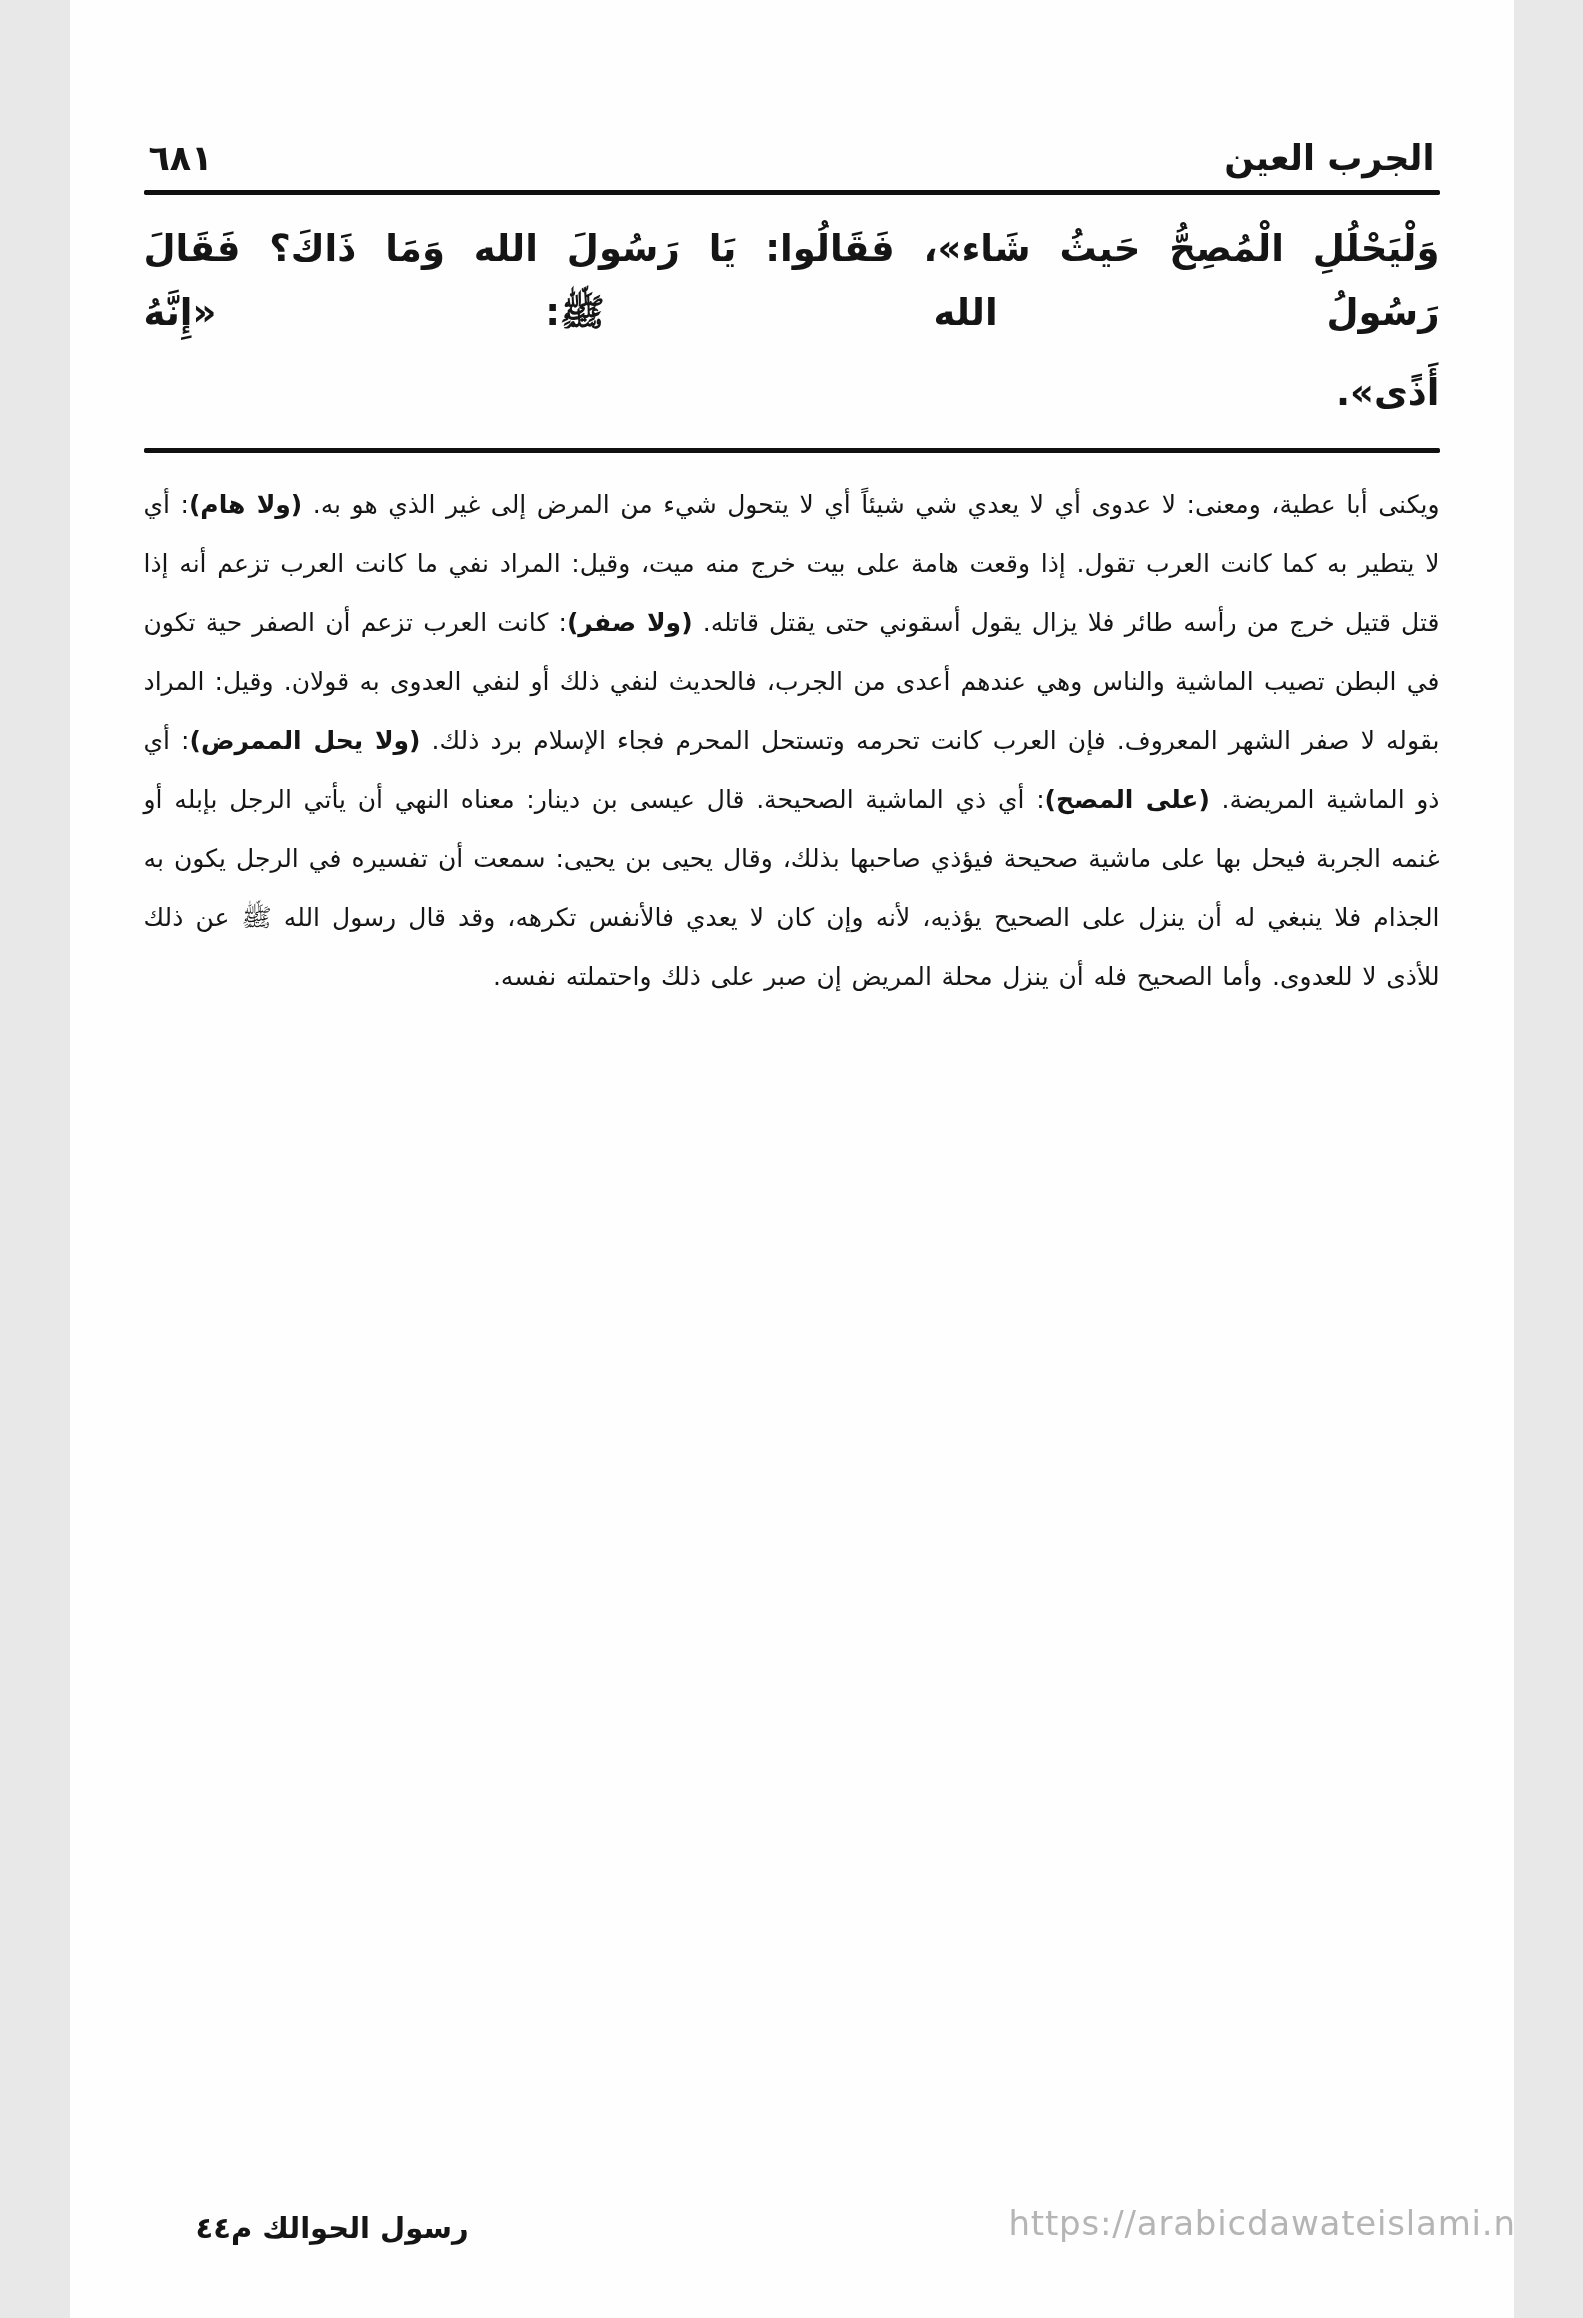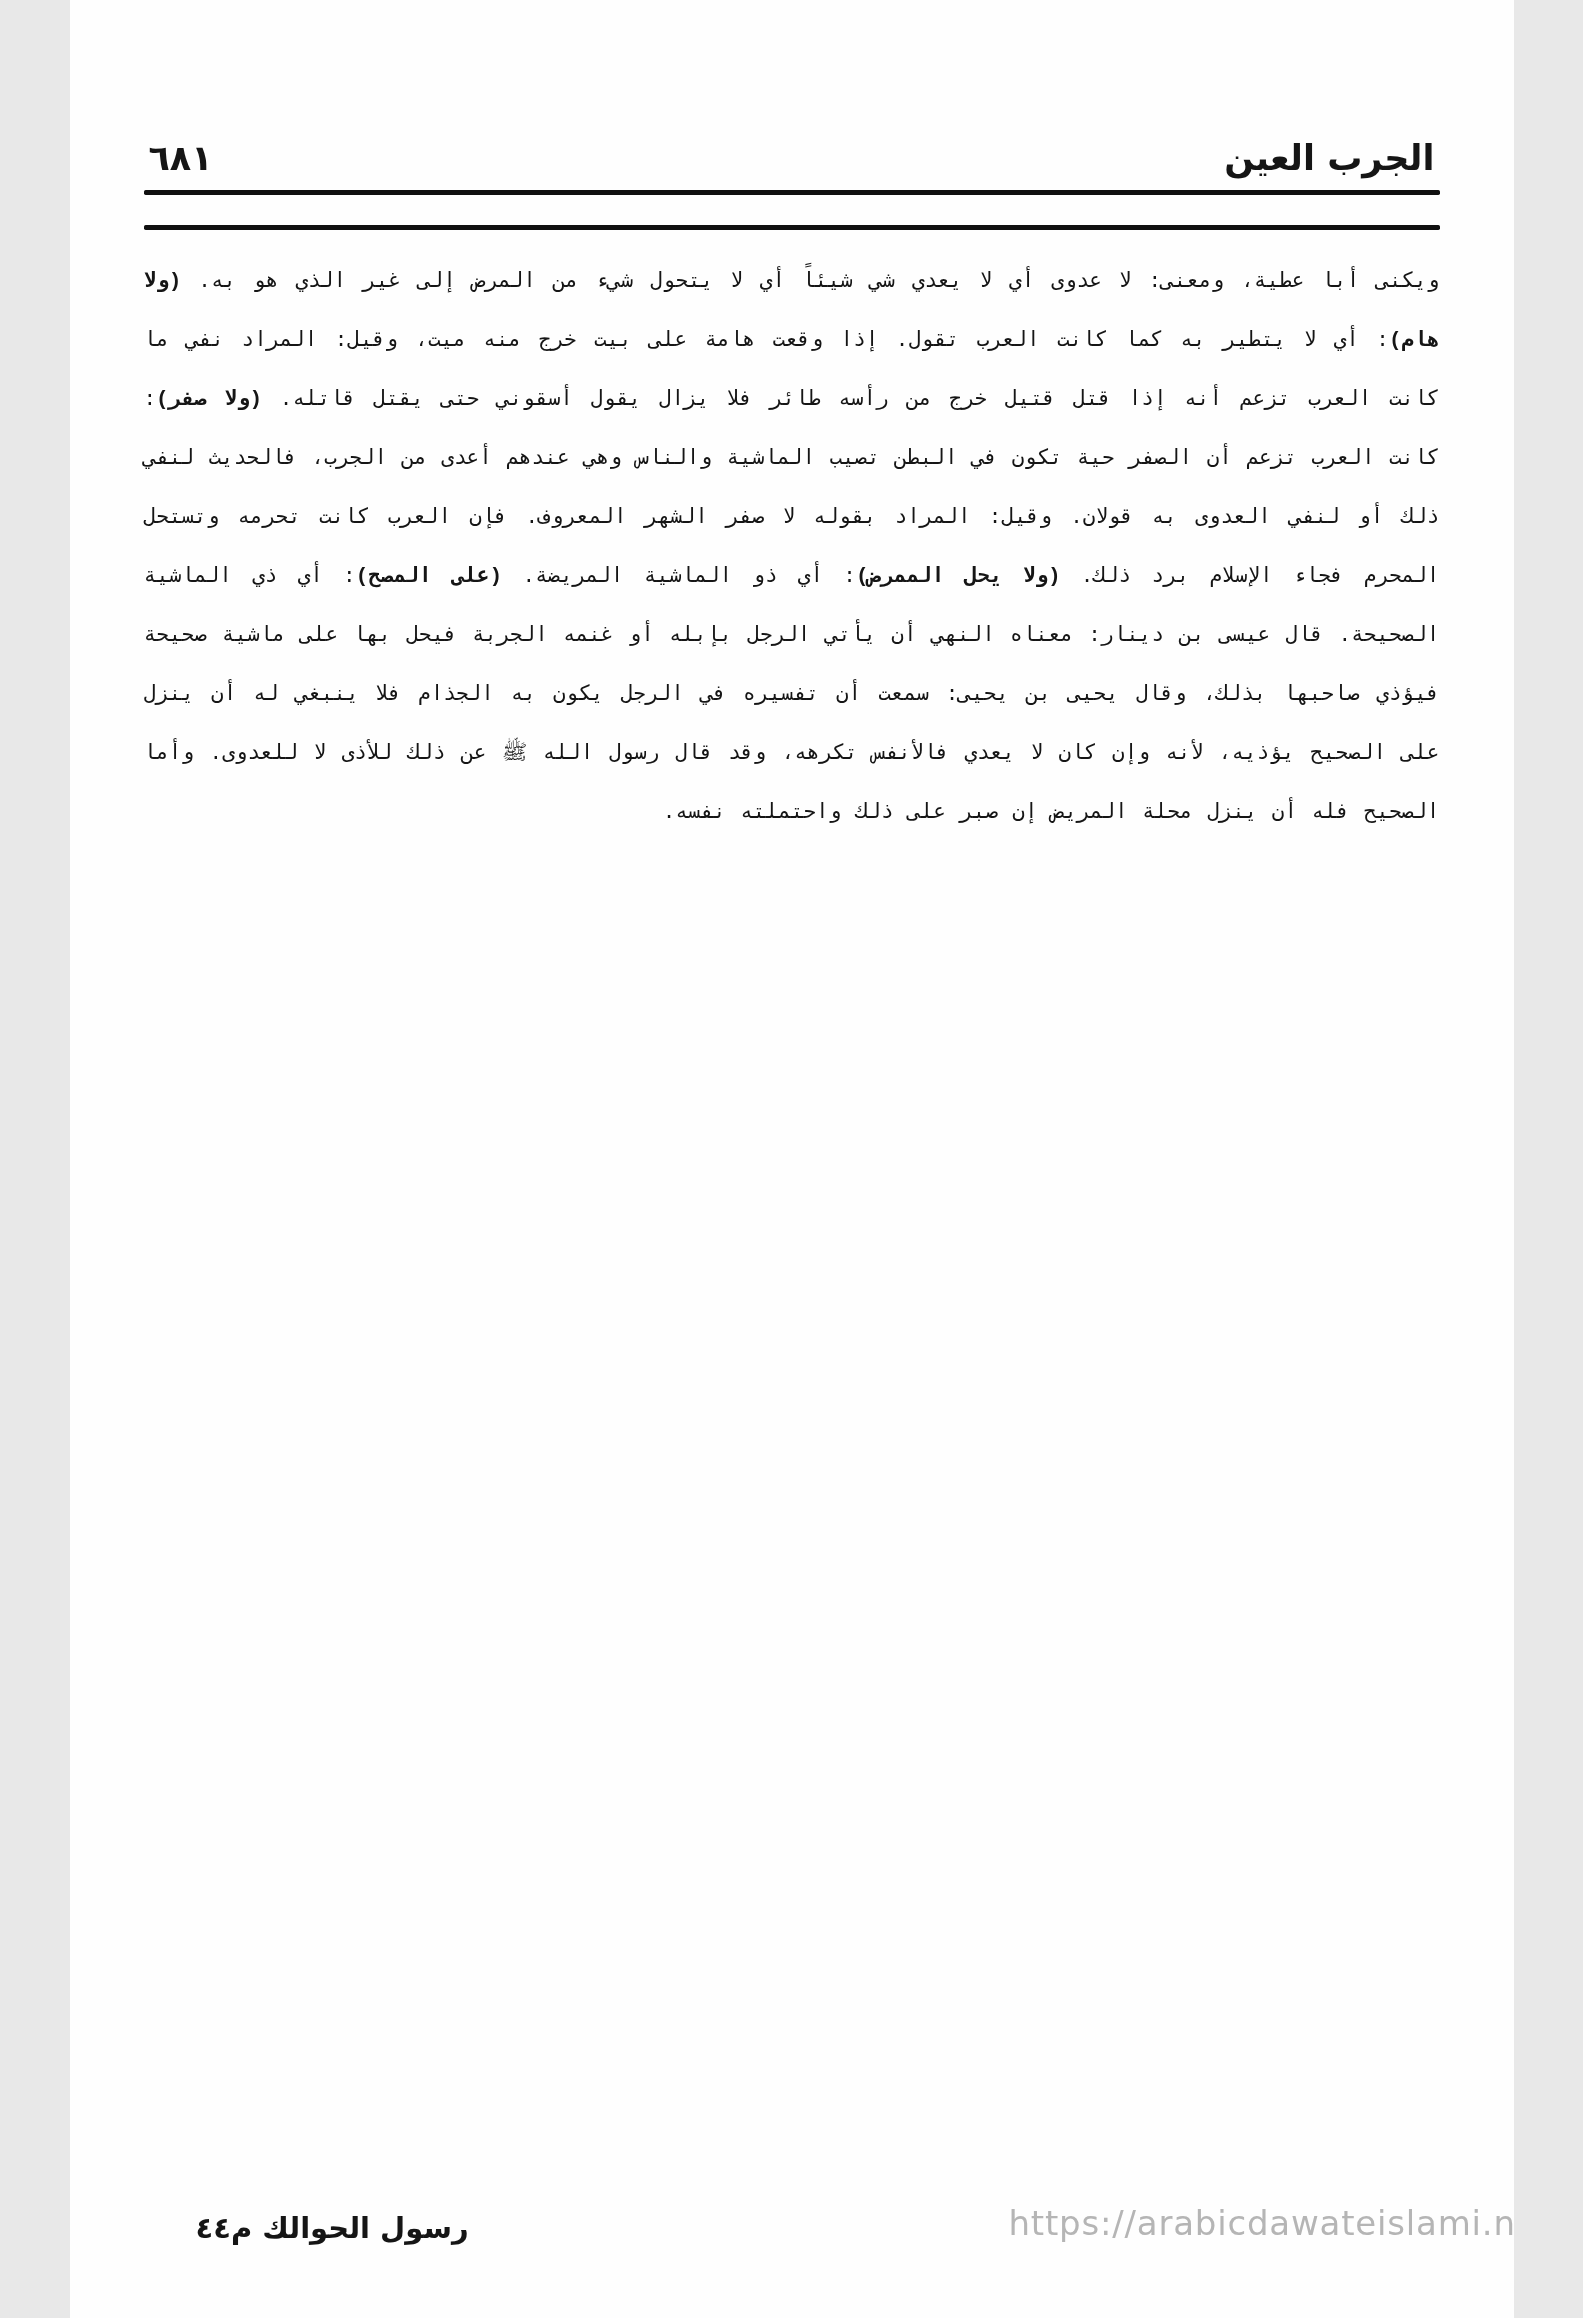--- a/index.html
+++ b/index.html
@@ -66,25 +66,24 @@
   .hadith-line2 {
     font-size: 37px;
     line-height: 50px;
     margin-top: 23.5px;
     text-align: right;
   }
 
   
   .commentary {
     margin-top: 22px;
-    font-size: 21px;
+    font-size: 25px;
     line-height: 59px;
     text-align: justify;
     word-spacing: 1.7px;
-    font-family: Liberation Mono, monospace;
   }
   .commentary .bold { font-weight: bold; }
 
   
   .volume-note {
     position: absolute;
     top: 2211px;
     left: 126px;          
     right: auto;
     font-size: 29px;
@@ -106,20 +105,24 @@
 <div class="page" style="background: rgb(254, 254, 254); color: rgb(21, 21, 21);">
   <div class="content">
 
     <div class="header">
       <span class="page-num">٦٨١</span>
       <span class="book-title">الجرب العين</span>
     </div>
 
     <div class="rule rule-top"></div>
 
+    <div class="hadith">
+      <p class="hadith-line1">وَلْيَحْلُلِ الْمُصِحُّ حَيثُ شَاء»، فَقَالُوا: يَا رَسُولَ الله وَمَا ذَاكَ؟ فَقَالَ رَسُولُ الله ﷺ: «إِنَّهُ</p>
+      <p class="hadith-line2">أَذًى».</p>
+    </div>
 
     <div class="rule rule-mid"></div>
 
     <p class="commentary"><span>ويكنى أبا عطية، ومعنى: لا عدوى أي لا يعدي شي شيئاً أي لا يتحول شيء من المرض إلى غير الذي هو به. </span><span class="bold">(ولا هام)</span><span>: أي لا يتطير به كما كانت العرب تقول. إذا وقعت هامة على بيت خرج منه ميت، وقيل: المراد نفي ما كانت العرب تزعم أنه إذا قتل قتيل خرج من رأسه طائر فلا يزال يقول أسقوني حتى يقتل قاتله. </span><span class="bold">(ولا صفر)</span><span>: كانت العرب تزعم أن الصفر حية تكون في البطن تصيب الماشية والناس وهي عندهم أعدى من الجرب، فالحديث لنفي ذلك أو لنفي العدوى به قولان. وقيل: المراد بقوله لا صفر الشهر المعروف. فإن العرب كانت تحرمه وتستحل المحرم فجاء الإسلام برد ذلك. </span><span class="bold">(ولا يحل الممرض)</span><span>: أي ذو الماشية المريضة. </span><span class="bold">(على المصح)</span><span>: أي ذي الماشية الصحيحة. قال عيسى بن دينار: معناه النهي أن يأتي الرجل بإبله أو غنمه الجربة فيحل بها على ماشية صحيحة فيؤذي صاحبها بذلك، وقال يحيى بن يحيى: سمعت أن تفسيره في الرجل يكون به الجذام فلا ينبغي له أن ينزل على الصحيح يؤذيه، لأنه وإن كان لا يعدي فالأنفس تكرهه، وقد قال رسول الله ﷺ عن ذلك للأذى لا للعدوى. وأما الصحيح فله أن ينزل محلة المريض إن صبر على ذلك واحتملته نفسه.</span></p>
 
   </div>
 
   <span class="volume-note">رسول الحوالك م٤٤</span>
 
   <span class="watermark" style="color: rgb(181, 181, 181); text-align: right;">https://arabicdawateislami.net</span>

